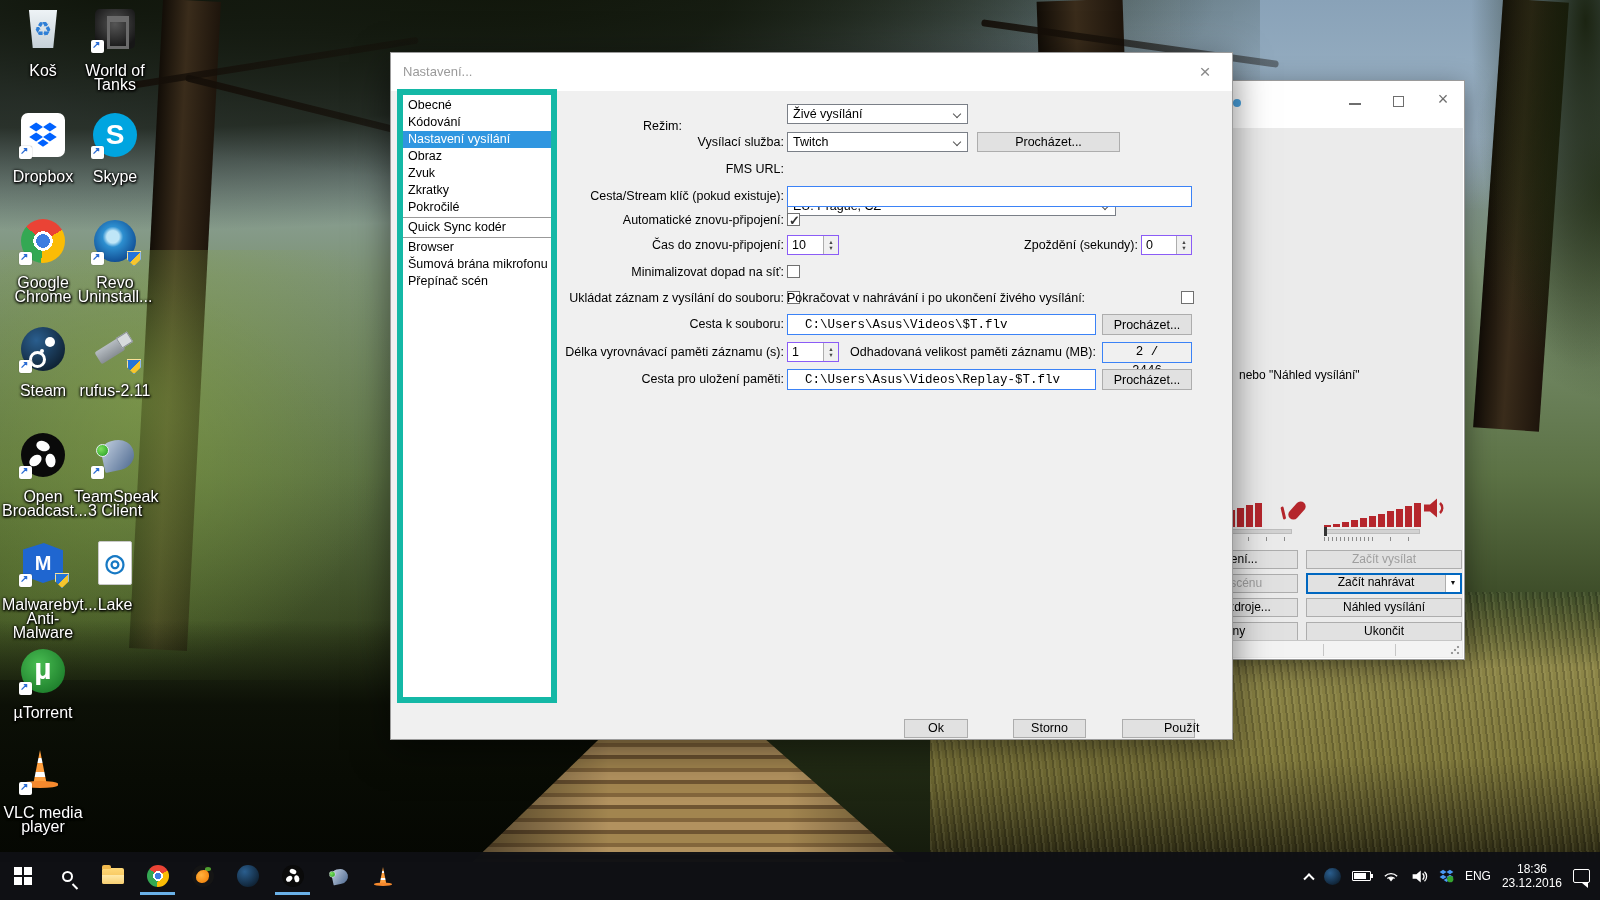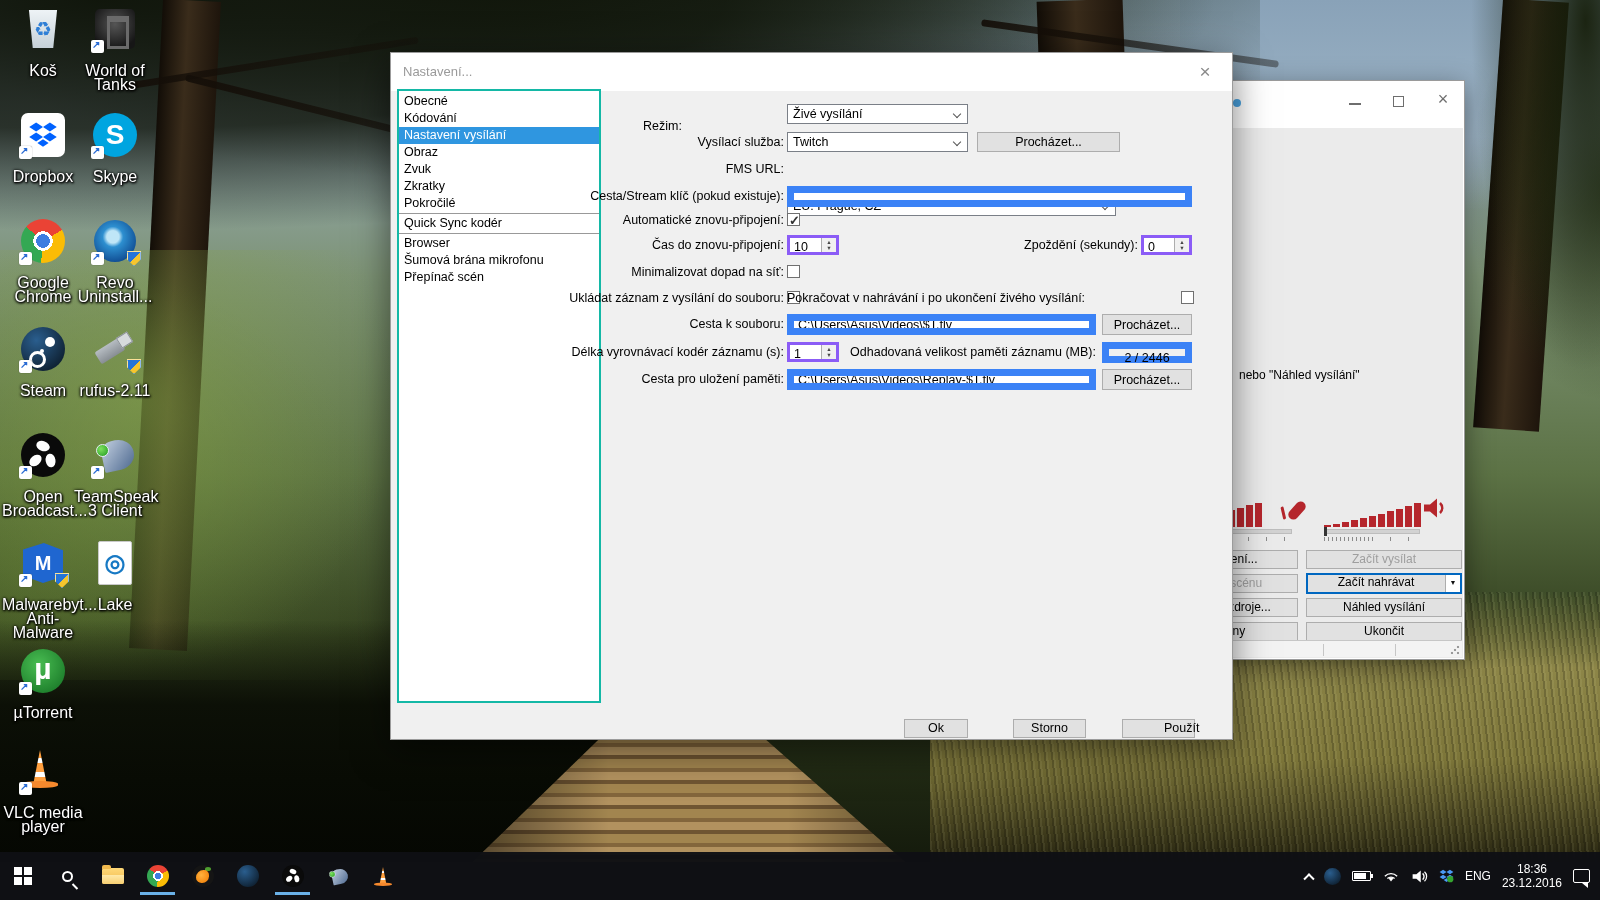--- a/index.html
+++ b/index.html
@@ -101,39 +101,39 @@
     background:linear-gradient(180deg,#ff9f3e 0 8px,#fff 8px 13px,#ff9f3e 13px 22px,#fff 22px 27px,#ff9f3e 27px); }
   .g-vlc::after { content:""; position:absolute; left:2px; top:33px; width:36px; height:7px;
     background:#f6892d; border-radius:50%/40%; }
 
   
   .win-btn { background:#e1e1e1; border:1px solid #adadad; font-size:12.5px; color:#000;
     text-align:center; font-family:inherit; padding:0; }
   .combo { background:#fff; border:1px solid #7a7f87; font-size:12.5px; line-height:18px; padding-left:5px; color:#000; }
   .combo .chev { position:absolute; right:7px; top:6px; width:6px; height:6px;
     border-right:1.6px solid #555; border-bottom:1.6px solid #555; transform:rotate(45deg); }
-  .tinput { border:7px solid #3b82f6; background:#fff; font-size:12.5px; padding:0 4px; font-family:Liberation Sans, sans-serif; color:#000; }
+  .tinput { border:1px solid #3b82f6; background:#fff; font-size:12.5px; padding:0 17px; font-family:Liberation Mono, monospace; color:#000; }
   .flabel { font-size:12.5px; color:#000; white-space:nowrap; }
   .cb { width:13px; height:13px; background:#fff; border:1px solid #707070; }
   .cb.on::after { content:"\2713"; position:relative; left:1px; top:-3px; font-size:13px; font-weight:bold; color:#333; }
-  .spin { border:3px solid #8b5cf6; background:#fff; font-size:12.5px; line-height:18px; padding-left:4px; }
+  .spin { border:1px solid #8b5cf6; background:#fff; font-size:12.5px; line-height:18px; padding-left:4px; }
   .spin .arr { position:absolute; right:0; top:0; bottom:0; width:15px; background:#f0f0f0; border-left:1px solid #adadad;
     display:flex; flex-direction:column; align-items:center; justify-content:center; gap:1px; }
   .spin .arr i { font-style:normal; font-size:5.5px; line-height:5px; color:#444; }
 
   
   .dialog { position:absolute; left:390px; top:52px; width:843px; height:688px; background:#f0f0f0;
     border:1px solid #9b9b9b; box-shadow:0 10px 34px rgba(0,0,0,.5); z-index:10; }
   .dlg-titlebar { position:absolute; left:0; top:0; right:0; height:38px; background:#fff; }
   .dlg-title { position:absolute; left:12px; top:11px; font-size:13px; color:#9a9a9a; }
   .dlg-close { position:absolute; right:16px; top:8px; width:22px; height:22px; color:#8a8a8a;
     font-size:19px; line-height:21px; text-align:center; }
   .dlg-close::after { content:"\00D7"; }
-  .navlist { position:absolute; left:6px; top:36px; width:204px; height:614px; background:#fff;
-    border:2px solid #14b8a6; padding-top:2px; }
+  .navlist { position:absolute; left:6px; top:36px; width:160px; height:614px; background:#fff;
+    border:6px solid #14b8a6; padding-top:2px; }
   .nav-item { font-size:12.5px; height:17px; line-height:16px; padding:0 5px; color:#000; white-space:nowrap; overflow:hidden; }
   .nav-item.selected { background:#2f96e0; color:#fff; }
   .nav-sep { border-top:1px solid #999; margin:1px 0; }
   .dlg-buttons .win-btn { height:19px; line-height:17px; }
 
   
   .obswin { position:absolute; left:1080px; top:80px; width:385px; height:580px; background:#fff;
     border:1px solid #9a9a9a; box-shadow:0 8px 26px rgba(0,0,0,.45); z-index:5; }
   .obs-content { position:absolute; left:1px; top:47px; right:1px; bottom:1px; background:#ebebeb; }
   .obs-caption { position:absolute; color:#6e6e6e; }
@@ -461,21 +461,21 @@
 
   <div class="abs flabel" style="left:150px;top:238px;width:243px;text-align:right;">Ukládat záznam z vysílání do souboru:</div>
   <div class="abs cb" style="left:396px;top:238px;"></div>
   <div class="abs flabel" style="left:396px;top:238px;width:390px;">Pokračovat v nahrávání i po ukončení živého vysílání:</div>
   <div class="abs cb" style="left:790px;top:238px;"></div>
 
   <div class="abs flabel" style="left:150px;top:264px;width:243px;text-align:right;">Cesta k souboru:</div>
   <input class="abs tinput" style="left: 396px; top: 261px; width: 309px; height: 21px;" readonly="" value="C:\Users\Asus\Videos\$T.flv">
   <button class="abs win-btn" style="left:711px;top:261px;width:90px;height:21px;">Procházet...</button>
 
-  <div class="abs flabel" style="left:150px;top:292px;width:243px;text-align:right;">Délka vyrovnávací kodér záznamu (s):</div>
+  <div class="abs flabel" style="left:150px;top:292px;width:243px;text-align:right;">Délka vyrovnávací paměti záznamu (s):</div>
   <div class="abs spin" style="left:396px;top:289px;width:52px;height:20px;">
     <span>1</span>
     <span class="arr">
         <i>▲</i>
         <i>▼</i>
       </span>
   </div>
   <div class="abs flabel" style="left:402px;top:292px;width:303px;text-align:right;">Odhadovaná velikost paměti záznamu (MB):</div>
   <div class="abs tinput" style="left:711px;top:289px;width:90px;height:21px;background:#f0f0f0;text-align:center;line-height:19px;">2 / 2446</div>
 

